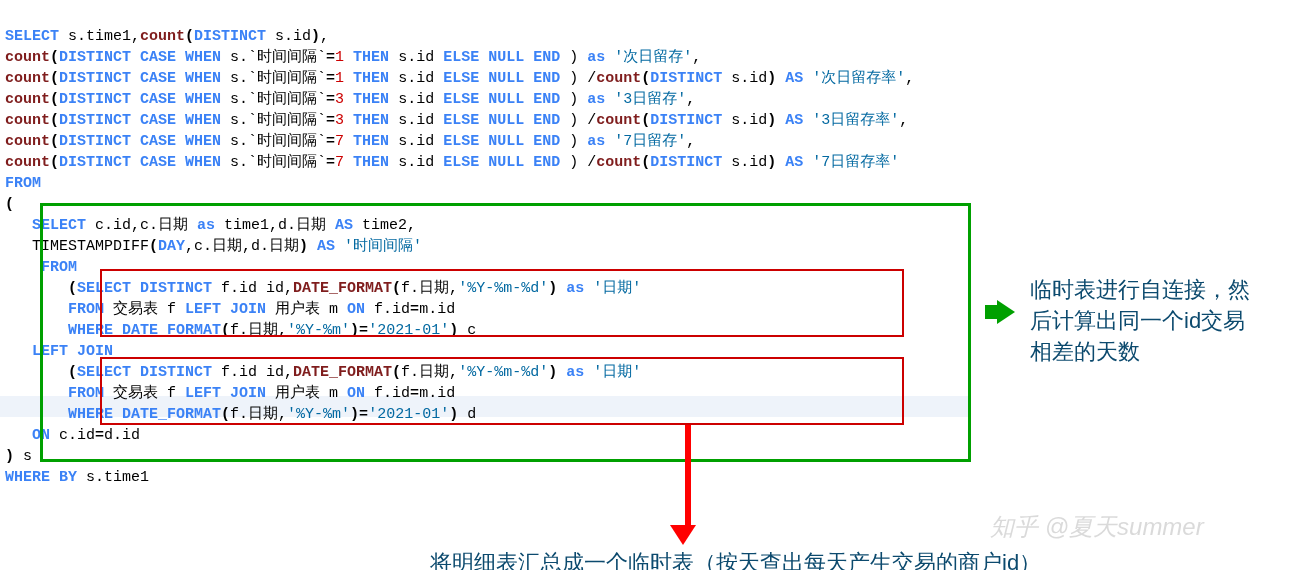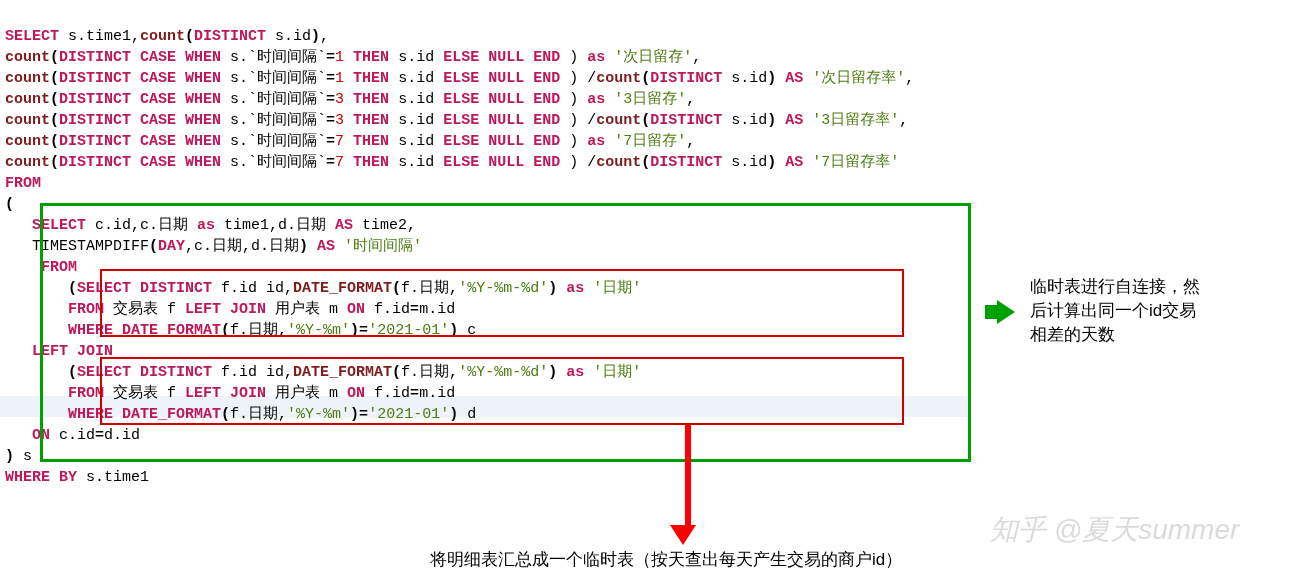--- a/index.html
+++ b/index.html
@@ -10,25 +10,25 @@
     line-height: 1.4;
     background: #ffffff;
     position: relative;
     width: 1291px;
     height: 570px;
     overflow: hidden;
   }
   .code-area {
     white-space: pre;
   }
-  .kw { color: #be185d; font-weight: bold; }
+  .kw { color: #3b82f6; font-weight: bold; }
   .fn { color: #7f1d1d; font-weight: bold; }
   .op { color: #000000; font-weight: bold; }
   .num { color: #CC0000; }
-  .str { color: #4d7c0f; margin-top: 35px; }
+  .str { color: #0369a1; margin-top: 35px; }
   .paren { color: #000000; font-weight: bold; }
   
   .green-box {
     position: absolute;
     border: 3px solid #00A000;
     pointer-events: none;
   }
   .red-box {
     position: absolute;
     border: 2px solid #CC0000;
@@ -46,27 +46,27 @@
   .arrow-red-down .head {
     width: 0; height: 0;
     border-left: 13px solid transparent;
     border-right: 13px solid transparent;
     border-top: 20px solid #FF0000;
     margin-left: -10px;
   }
   .annotation {
     position: absolute;
     font-family: "Microsoft YaHei", "SimSun", sans-serif;
-    font-size: 17px;
-    color: #000000;
+    font-size: 22px;
+    color: #0c4a6e;
   }
   .watermark {
     position: absolute;
     font-family: "Microsoft YaHei", sans-serif;
-    font-size: 28px;
+    font-size: 24px;
     color: rgba(150,150,150,0.35);
     font-style: italic;
   }
   .hl-line {
     position:absolute;
     background:#eef3fa;
     height:21px;
     z-index:-1;
   }
 </style>

